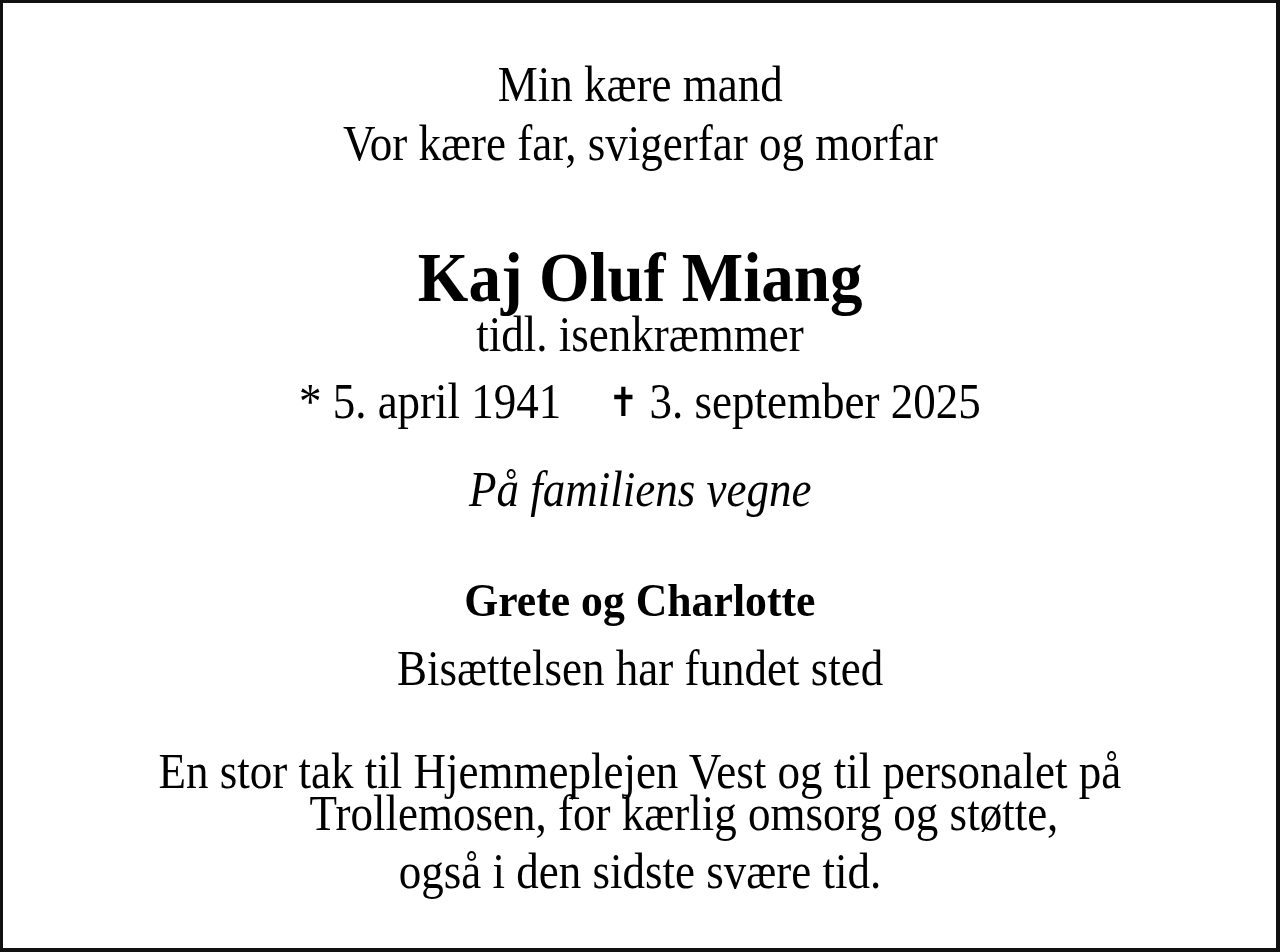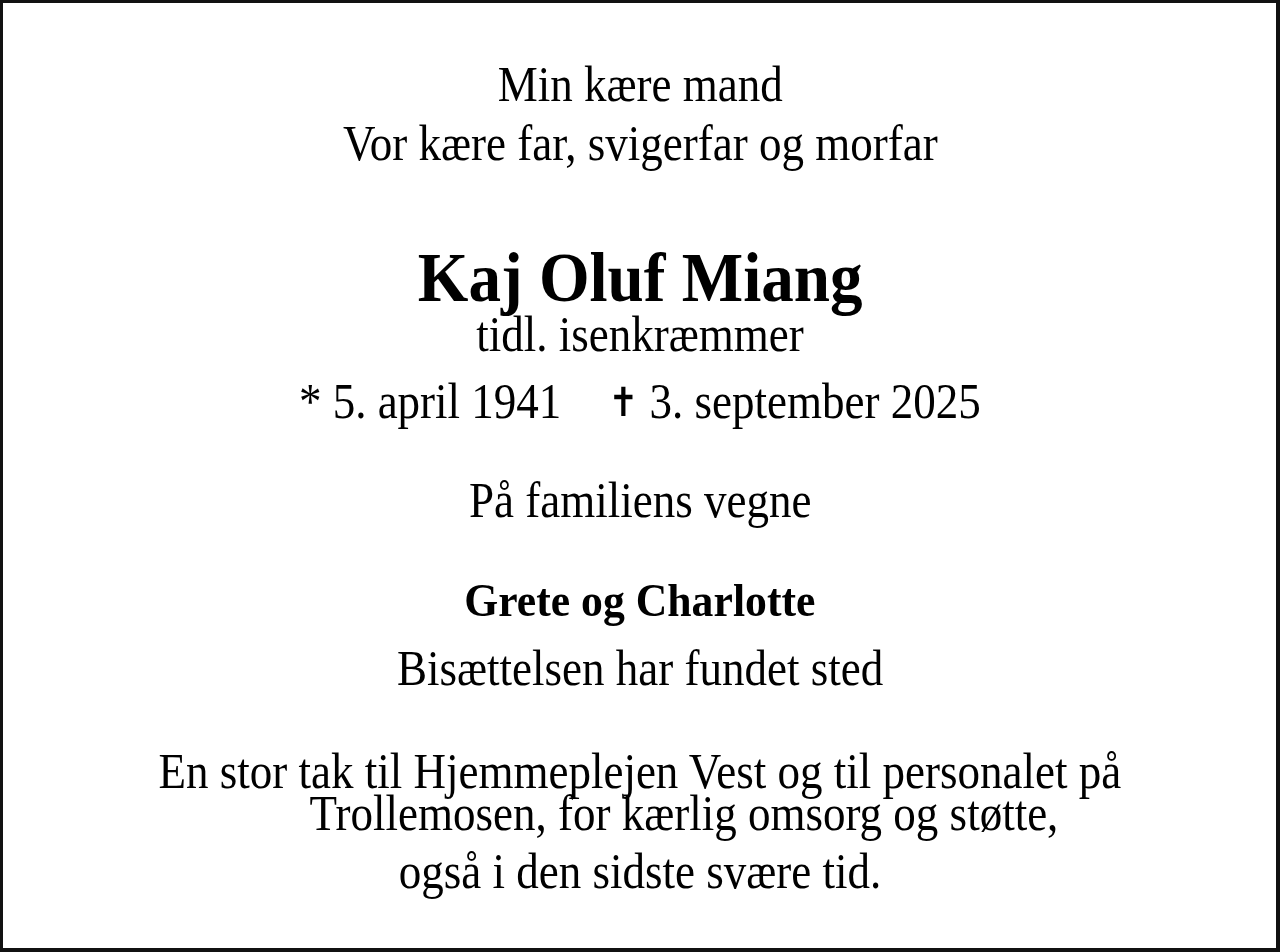--- a/index.html
+++ b/index.html
@@ -46,21 +46,21 @@
 </div>
 
 <div class="line reg dates" style="top:376px;">
   <span>
     <span>*</span>
     <span>5. april 1941</span><span class="gap"></span><span class="cross">✝</span>
     <span>3. september 2025</span>
   </span>
 </div>
 
-<div class="line reg" style="top:475px;">
+<div class="line reg" style="top:464px;font-style:italic;">
   <span>På familiens vegne</span>
 </div>
 
 <div class="line bold2" style="top:577px;">
   <span>Grete og Charlotte</span>
 </div>
 
 <div class="line reg" style="top:643px;">
   <span>Bisættelsen har fundet sted</span>
 </div>

